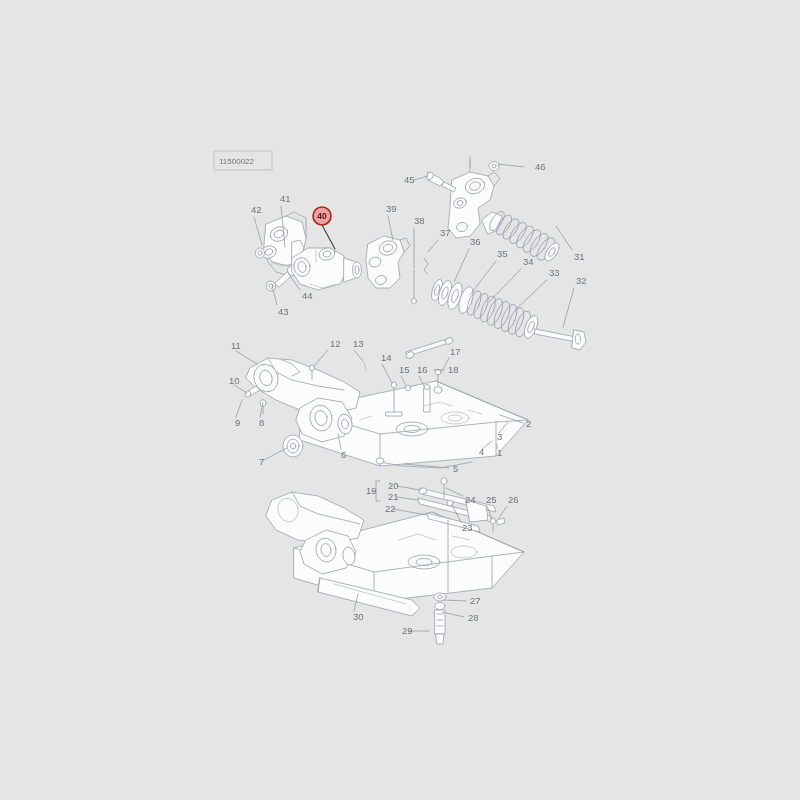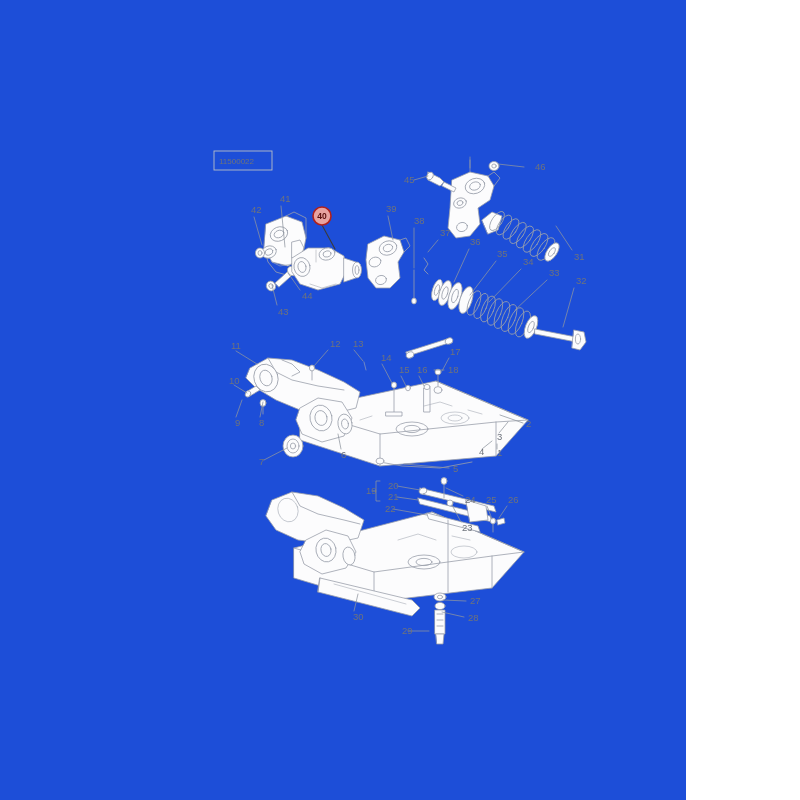--- a/index.html
+++ b/index.html
@@ -6,23 +6,23 @@
   html, body {
     margin: 0;
     padding: 0;
     background: #ffffff;
   }
   body {
     font-family: "Liberation Sans", sans-serif;
   }
   #diagram-root {
     position: relative;
-    width: 686px;
+    width: 800px;
     height: 800px;
-    background: #1d4ed8;
+    background: #e5e5e5;
     overflow: hidden;
   }
   #diagram-svg {
     position: absolute;
     left: 0;
     top: 0;
     width: 800px;
     height: 800px;
     display: block;
   }

